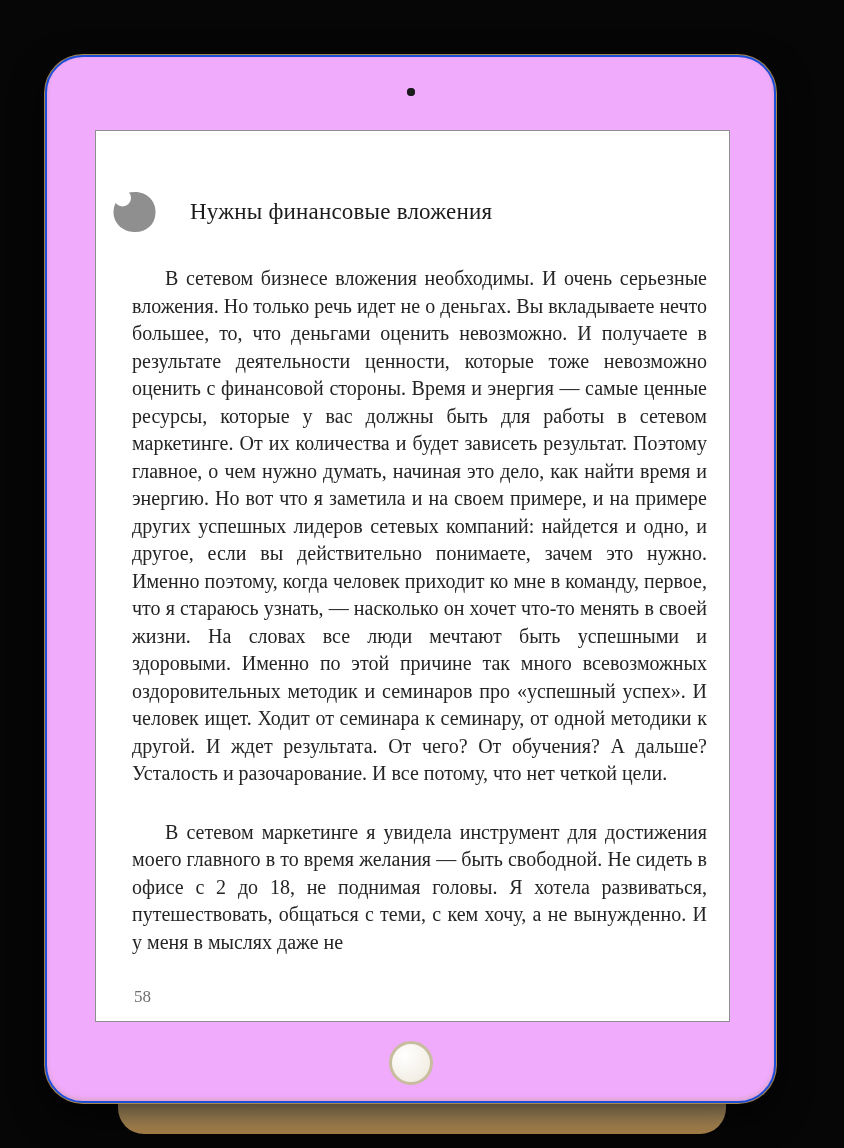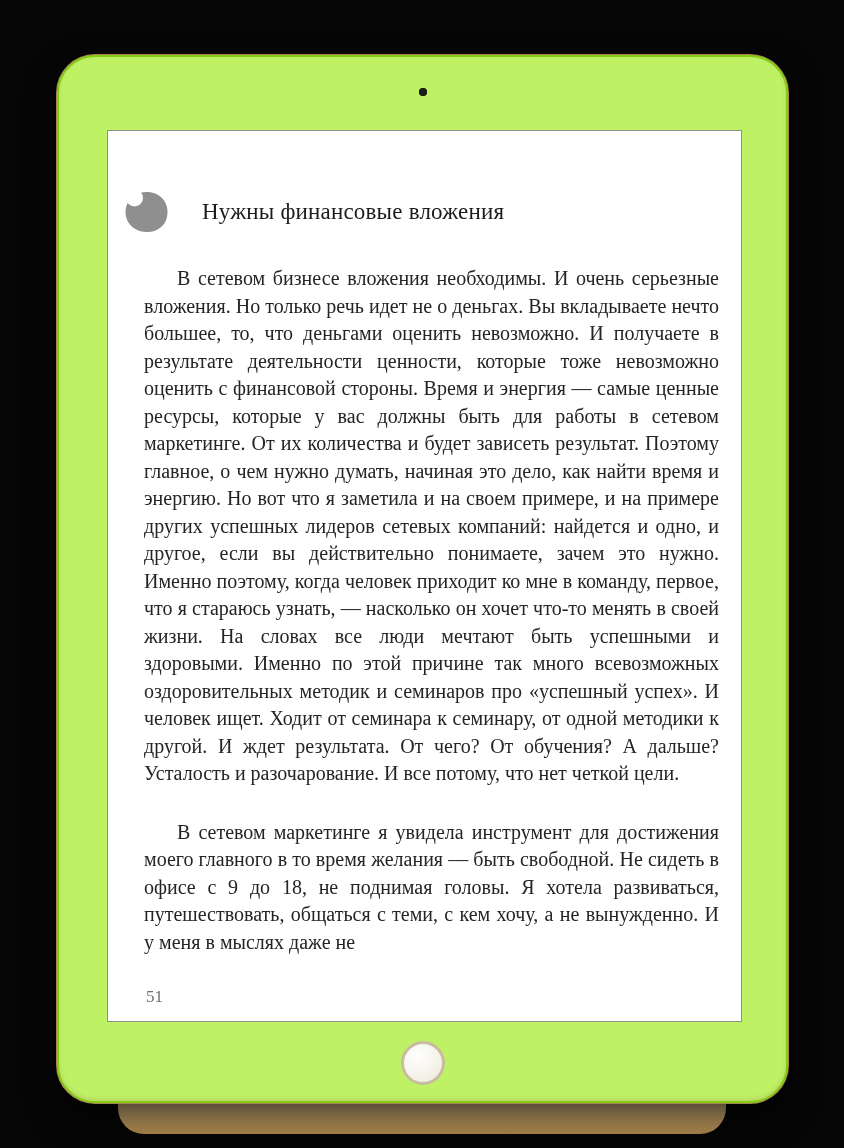--- a/index.html
+++ b/index.html
@@ -17,24 +17,24 @@
   .bottom-edge {
     position:absolute;
     left:118px; top:1078px;
     width:608px; height:56px;
     background:linear-gradient(180deg, #e8cf9e 0%, #d9b87e 55%, #b3894c 100%);
     border-radius:0 0 26px 26px;
   }
 
   .tablet {
     position:absolute;
-    left:57px; top:55px;
+    left:45px; top:55px;
     width:731px; height:1048px;
-    background:#bef264;
-    border:2px solid #84cc16;
+    background:#f0abfc;
+    border:2px solid #1d4ed8;
     border-radius:38px;
     box-shadow:
       0 0 0 1px #a8874f,
       0 14px 34px rgba(0,0,0,0.75),
       inset 0 -2px 4px rgba(180,150,95,0.35);
   }
 
   .camera {
     position:absolute;
     top:31px; left:50%;
@@ -122,21 +122,21 @@
           <span class="bullet">
             <svg viewBox="0 0 44 42" xmlns="http://www.w3.org/2000/svg" aria-hidden="true">
               <path d="M23 1 C35 1 44 10 43.5 22 C43 34 34 41.5 22 41 C10 40.5 1 32 1.5 20 C2 9 11 1 23 1 Z" fill="#8f8f8f"></path>
               <circle cx="10.5" cy="7" r="8.5" fill="#ffffff"></circle>
             </svg>
           </span>
           <h1 class="title">Нужны финансовые вложения</h1>
         </div>
 
         <p class="para" lang="ru">В сетевом бизнесе вложения необходимы. И очень серьезные вложения. Но только речь идет не о деньгах. Вы вкладываете нечто большее, то, что деньгами оценить невозможно. И получаете в результате деятельности ценности, которые тоже невозможно оценить с финансовой стороны. Время и энергия — самые ценные ресурсы, которые у вас должны быть для работы в сетевом маркетинге. От их количества и будет зависеть результат. Поэтому главное, о чем нужно думать, начиная это дело, как найти время и энергию. Но вот что я заметила и на своем примере, и на примере других успешных лидеров сетевых компаний: найдется и одно, и другое, если вы действительно понимаете, зачем это нужно. Именно поэтому, когда человек приходит ко мне в команду, первое, что я стараюсь узнать, — насколько он хочет что-то менять в своей жизни. На словах все люди мечтают быть успешными и здоровыми. Именно по этой причине так много всевозможных оздоровительных методик и семинаров про «успешный успех». И человек ищет. Ходит от семинара к семинару, от одной методики к другой. И ждет результата. От чего? От обучения? А дальше? Усталость и разочарование. И все потому, что нет четкой цели.</p>
-        <p class="para" lang="ru">В сетевом маркетинге я увидела инструмент для достижения моего главного в то время желания — быть свободной. Не сидеть в офисе с 9 до 18, не поднимая головы. Я хотела развиваться, путешествовать, общаться с теми, с кем хочу, а не вынужденно. И у меня в мыслях даже не</p>
+        <p class="para" lang="ru">В сетевом маркетинге я увидела инструмент для достижения моего главного в то время желания — быть свободной. Не сидеть в офисе с 2 до 18, не поднимая головы. Я хотела развиваться, путешествовать, общаться с теми, с кем хочу, а не вынужденно. И у меня в мыслях даже не</p>
 
-        <div class="page-number">51</div>
+        <div class="page-number">58</div>
       </div>
     </div>
 
     <div class="home-button"></div>
   </div>
 </div>
 
 </body></html>

